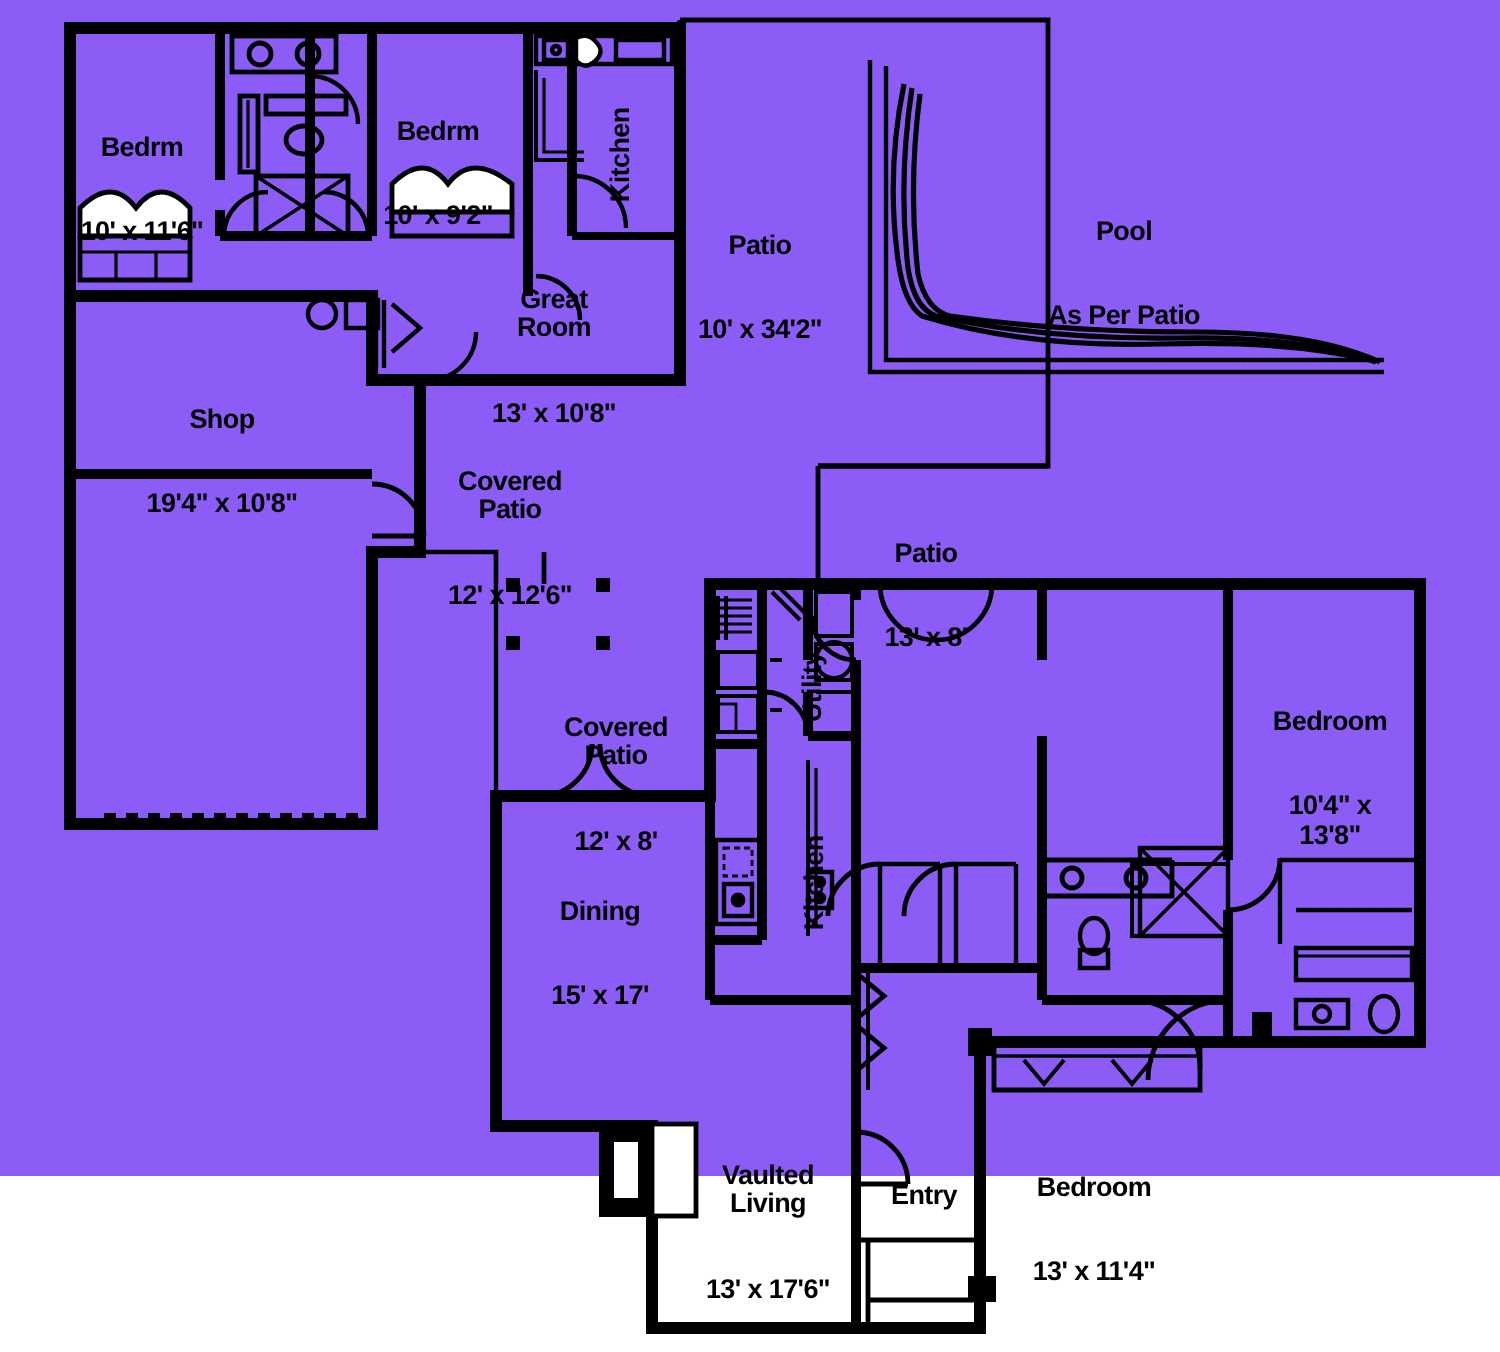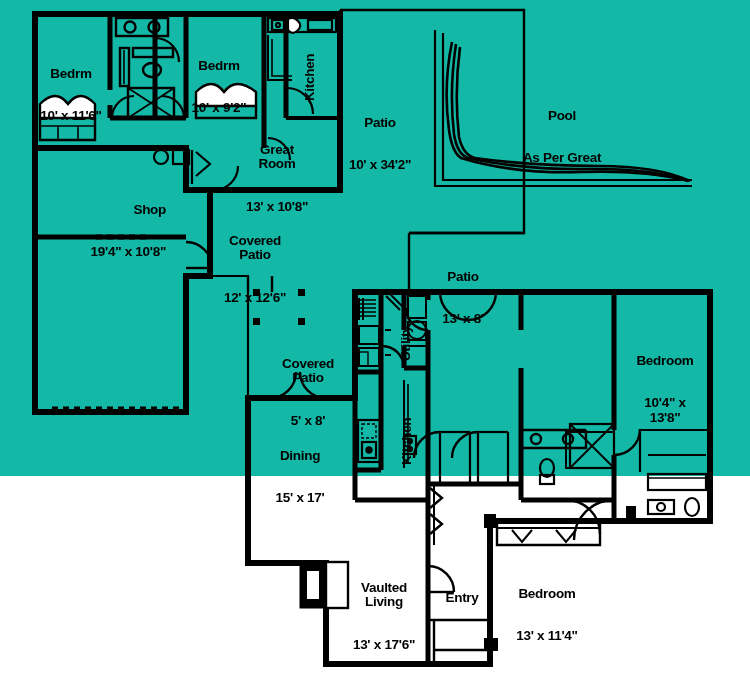--- a/index.html
+++ b/index.html
@@ -1,18 +1,18 @@
 <!DOCTYPE html>
 <html><head>
 <meta charset="utf-8">
 <style>
   html,body{margin:0;padding:0;background:#ffffff;}
   body{width:750px;height:676px;overflow:hidden;
        font-family:"Liberation Sans","DejaVu Sans",sans-serif;}
-  #plan{position:relative;width:750px;height:476px;background:#14b8a6;}
+  #plan{position:relative;width:750px;height:588px;background:#8b5cf6;}
   svg{position:absolute;top:0;left:0;width:750px;height:676px;}
   .lbl{position:absolute;color:#000;font-weight:bold;text-align:center;
        line-height:1.06;letter-spacing:-0.3px;white-space:pre;}
   .lbl.n{font-size:13.5px;}
   .vert{writing-mode:vertical-rl;transform:rotate(180deg);transform-origin:center;}
 </style>
 </head>
 <body>
 
 <div id="plan">
@@ -302,46 +302,46 @@
 <div class="lbl n vert" style="left:289px;top:46px;height:70px;">
   <span>Kitchen</span>
 </div>
 
 <div class="lbl n" style="left:222px;top:114px;width:110px;">
   <div>Great
 Room</div>
   <div class="s">13' x 10'8"</div>
 </div>
 
-<div class="lbl n" style="left:56px;top:174px;width:110px;text-align:right;">
+<div class="lbl n" style="left:56px;top:174px;width:110px;">
   <div>Shop</div>
   <div class="s">19'4" x 10'8"</div>
 </div>
 
 
 <div class="lbl n" style="left:337px;top:87px;width:86px;">
   <div>Patio</div>
   <div class="s">10' x 34'2"</div>
 </div>
 
 <div class="lbl n" style="left:482px;top:80px;width:160px;text-align:center;">
   <div>Pool</div>
-  <div>As Per Great</div>
+  <div>As Per Patio</div>
 </div>
 
 <div class="lbl n" style="left:200px;top:205px;width:110px;">
   <div>Covered
 Patio</div>
   <div class="s">12' x 12'6"</div>
 </div>
 
 <div class="lbl n" style="left:256px;top:328px;width:104px;">
   <div>Covered
 Patio</div>
-  <div class="s">5' x 8'</div>
+  <div class="s">12' x 8'</div>
 </div>
 
 <div class="lbl n" style="left:418px;top:241px;width:90px;">
   <div>Patio</div>
   <div class="s">13' x 8'</div>
 </div>
 
 <div class="lbl n vert" style="left:385px;top:316px;height:62px;">
   <span>Utility</span>
 </div>

